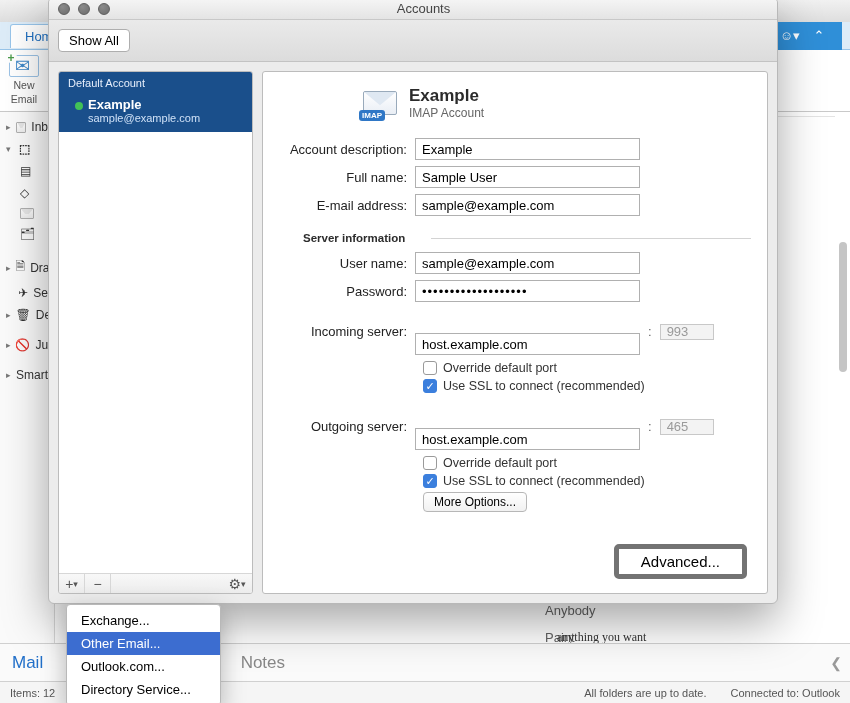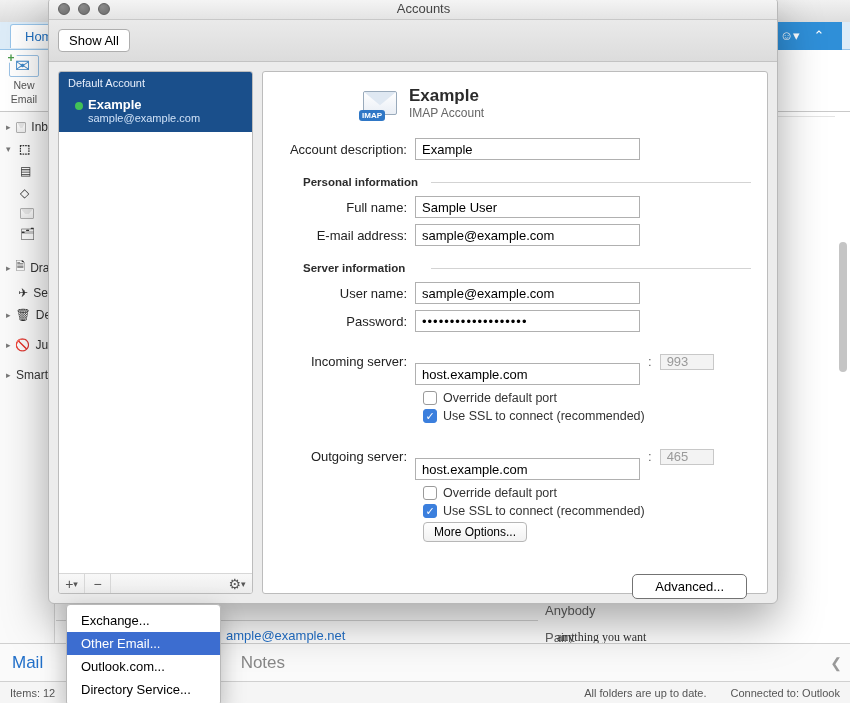--- a/index.html
+++ b/index.html
@@ -83,21 +83,21 @@
   .portin { border:1px solid #c8c8c8; background:#f3f3f3; color:#9a9a9a; width:54px; height:16px; text-align:left; padding:2px 6px; font:inherit; font-size:13px;}
   .colon { padding:0 8px; color:#666;}
   .sect { font-size:11.5px; font-weight:bold; color:#2c2c2c; margin:16px 0 8px 20px; position:relative; }
   .sect::after{content:"";position:absolute;left:128px;right:-4px;top:50%;height:1px;background:#d3d3d3;}
   .chkrow { display:flex; align-items:flex-end; gap:6px; margin:4px 0 4px 140px; font-size:12.5px; color:#333;}
   .chk { width:14px; height:14px; border:1px solid #9a9a9a; border-radius:3px; background:#fff; display:inline-flex; align-items:center; justify-content:center; font-size:11px; color:#fff; }
   .chk.on{ background:#3b7fdd; border-color:#3b7fdd;}
   .moreopt{ margin:4px 0 0 140px; }
   .smallbtn { background:linear-gradient(#fff,#f1f1f1); border:1px solid #b7b7b7; border-radius:4px; padding:2px 10px; font-size:12px;}
   .advrow{ display:flex; justify-content:flex-end; margin-top:32px;}
-  .advbtn{ background:#fff; border:1px solid #737373; border-radius:5px; padding:4px 22px; font-size:13px;}
+  .advbtn{ background:#fff; border:5px solid #737373; border-radius:5px; padding:4px 22px; font-size:15px;}
 
   
   .frombar { position:absolute; left:56px; top:620px; right:312px; height:30px; background:#fff; border-top:1px solid #d4d4d4; display:flex; align-items:center; padding-left:170px; font-size:13px; color:#2270c9;}
 </style>
 </head>
 <body>
 
 <div class="bg-window">
   <div class="bg-titlebar"></div>
   <div class="bg-ribbon-top">
@@ -188,23 +188,20 @@
         <div>Anybody</div>
         <div>Paint</div>
       </div>
       <div style="position:absolute;left:502px;top:518px;font-family:Georgia,serif;font-size:12px;color:#333">anything you want</div>
       <div class="scrollbar-v">
           <div class="thumb"></div>
         </div>
     </div>
   </div>
 
-  <div class="frombar">
-    <span>ample@example.net</span>
-  </div>
 
   <div class="bg-nav">
     <span class="active">Mail</span>
     <span style="opacity:.35">⋯</span>
     <span style="opacity:.35">⋯</span>
     <span>Tasks</span>
     <span>Notes</span>
     <span class="scroll-r">❮</span>
   </div>
 
@@ -257,21 +254,20 @@
           <div class="nm">Example</div>
           <div class="sub">IMAP Account</div>
         </div>
       </div>
 
       <div class="frow">
         <div class="flab">Account description:</div>
         <input class="finput" value="Example" style="">
       </div>
 
-      <div class="sect">Personal information</div>
 
       <div class="frow">
         <div class="flab">Full name:</div>
         <input class="finput" value="Sample User" style="">
       </div>
       <div class="frow">
         <div class="flab">E-mail address:</div>
         <input class="finput" value="sample@example.com" style="">
       </div>
 

